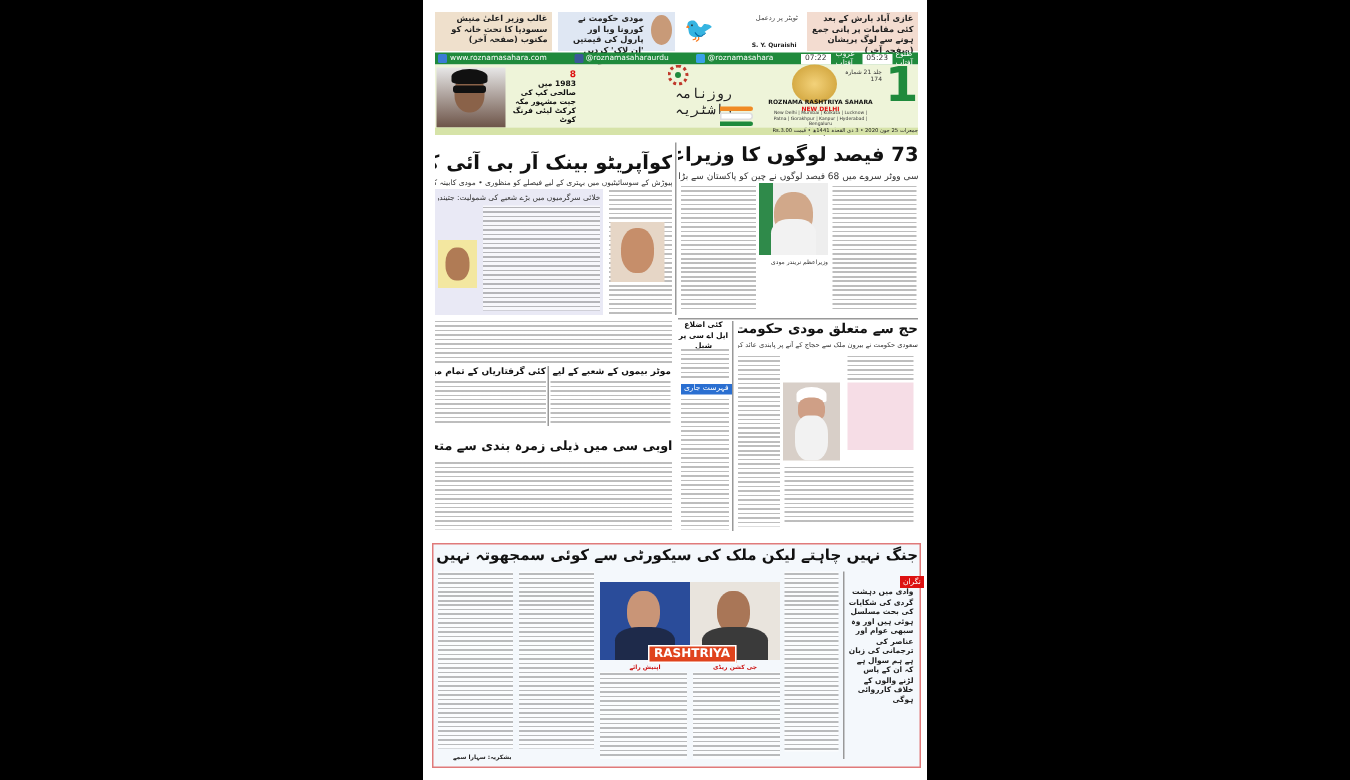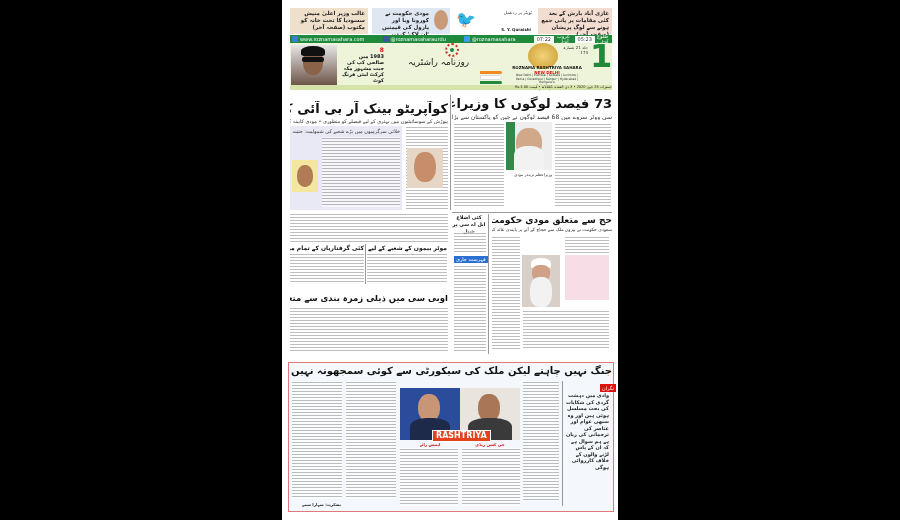--- a/index.html
+++ b/index.html
@@ -24,21 +24,21 @@
   
   .masthead{position:absolute;left:8px;top:43px;width:322px;height:42px;background:#eef4d9;}
   .host-photo{position:absolute;left:1px;top:2px;width:46px;height:40px;background:linear-gradient(#e7e7e7,#6d5448);}
   .host-photo .head{position:absolute;left:12px;top:4px;width:20px;height:26px;border-radius:45%;background:#8a6249;}
   .host-photo .hair{position:absolute;left:10px;top:1px;width:24px;height:10px;border-radius:50% 50% 20% 20%;background:#111;}
   .host-photo .shades{position:absolute;left:11px;top:12px;width:22px;height:5px;background:#111;border-radius:2px;}
   .host-text{position:absolute;left:50px;top:4px;width:44px;font-size:5px;line-height:6px;color:#111;font-weight:bold;}
   .host-text .num{color:#d11;font-size:6px;}
   .logo-emblem{position:absolute;left:155px;top:0px;width:14px;height:14px;border-radius:50%;border:2px dotted #c0392b;box-sizing:border-box;}
   .logo-emblem:after{content:"";position:absolute;left:3px;top:3px;width:4px;height:4px;border-radius:50%;background:#1f8a3c;}
-  .logo-sub{position:absolute;left:118px;top:14px;width:80px;font-size:9px;color:#222;text-align:left;}
+  .logo-sub{position:absolute;left:118px;top:14px;width:80px;font-size:9px;color:#222;text-align:right;font-family:Liberation Mono, monospace;}
   .logo-main{position:absolute;left:100px;top:22px;width:100px;font-size:20px;line-height:20px;font-weight:bold;color:#111;text-align:center;letter-spacing:-1px;}
   .flag-stripes{position:absolute;left:190px;top:28px;width:22px;height:12px;}
   .flag-stripes div{height:3px;margin-bottom:1px;border-radius:0 3px 3px 0;}
   .medal{position:absolute;left:238px;top:0;width:30px;height:26px;border-radius:50%;background:radial-gradient(#f3d27a,#c99a2e);}
   .big-one{position:absolute;left:300px;top:-4px;font-size:32px;font-weight:bold;color:#1f8a3c;line-height:34px;}
   .page-info{position:absolute;left:272px;top:2px;width:26px;font-size:4px;color:#333;line-height:5px;}
   .brand-en{position:absolute;left:222px;top:22px;width:70px;font-size:4px;font-weight:bold;text-align:center;color:#111;}
   .brand-city{position:absolute;left:222px;top:27px;width:70px;font-size:4px;font-weight:bold;text-align:center;color:#d11;}
   .brand-meta{position:absolute;left:222px;top:31px;width:70px;font-size:3px;line-height:3.5px;text-align:center;color:#333;}
   .dateline{position:absolute;left:8px;top:85px;width:322px;height:5px;background:#d6e3a8;font-size:3.5px;line-height:5px;color:#222;}

